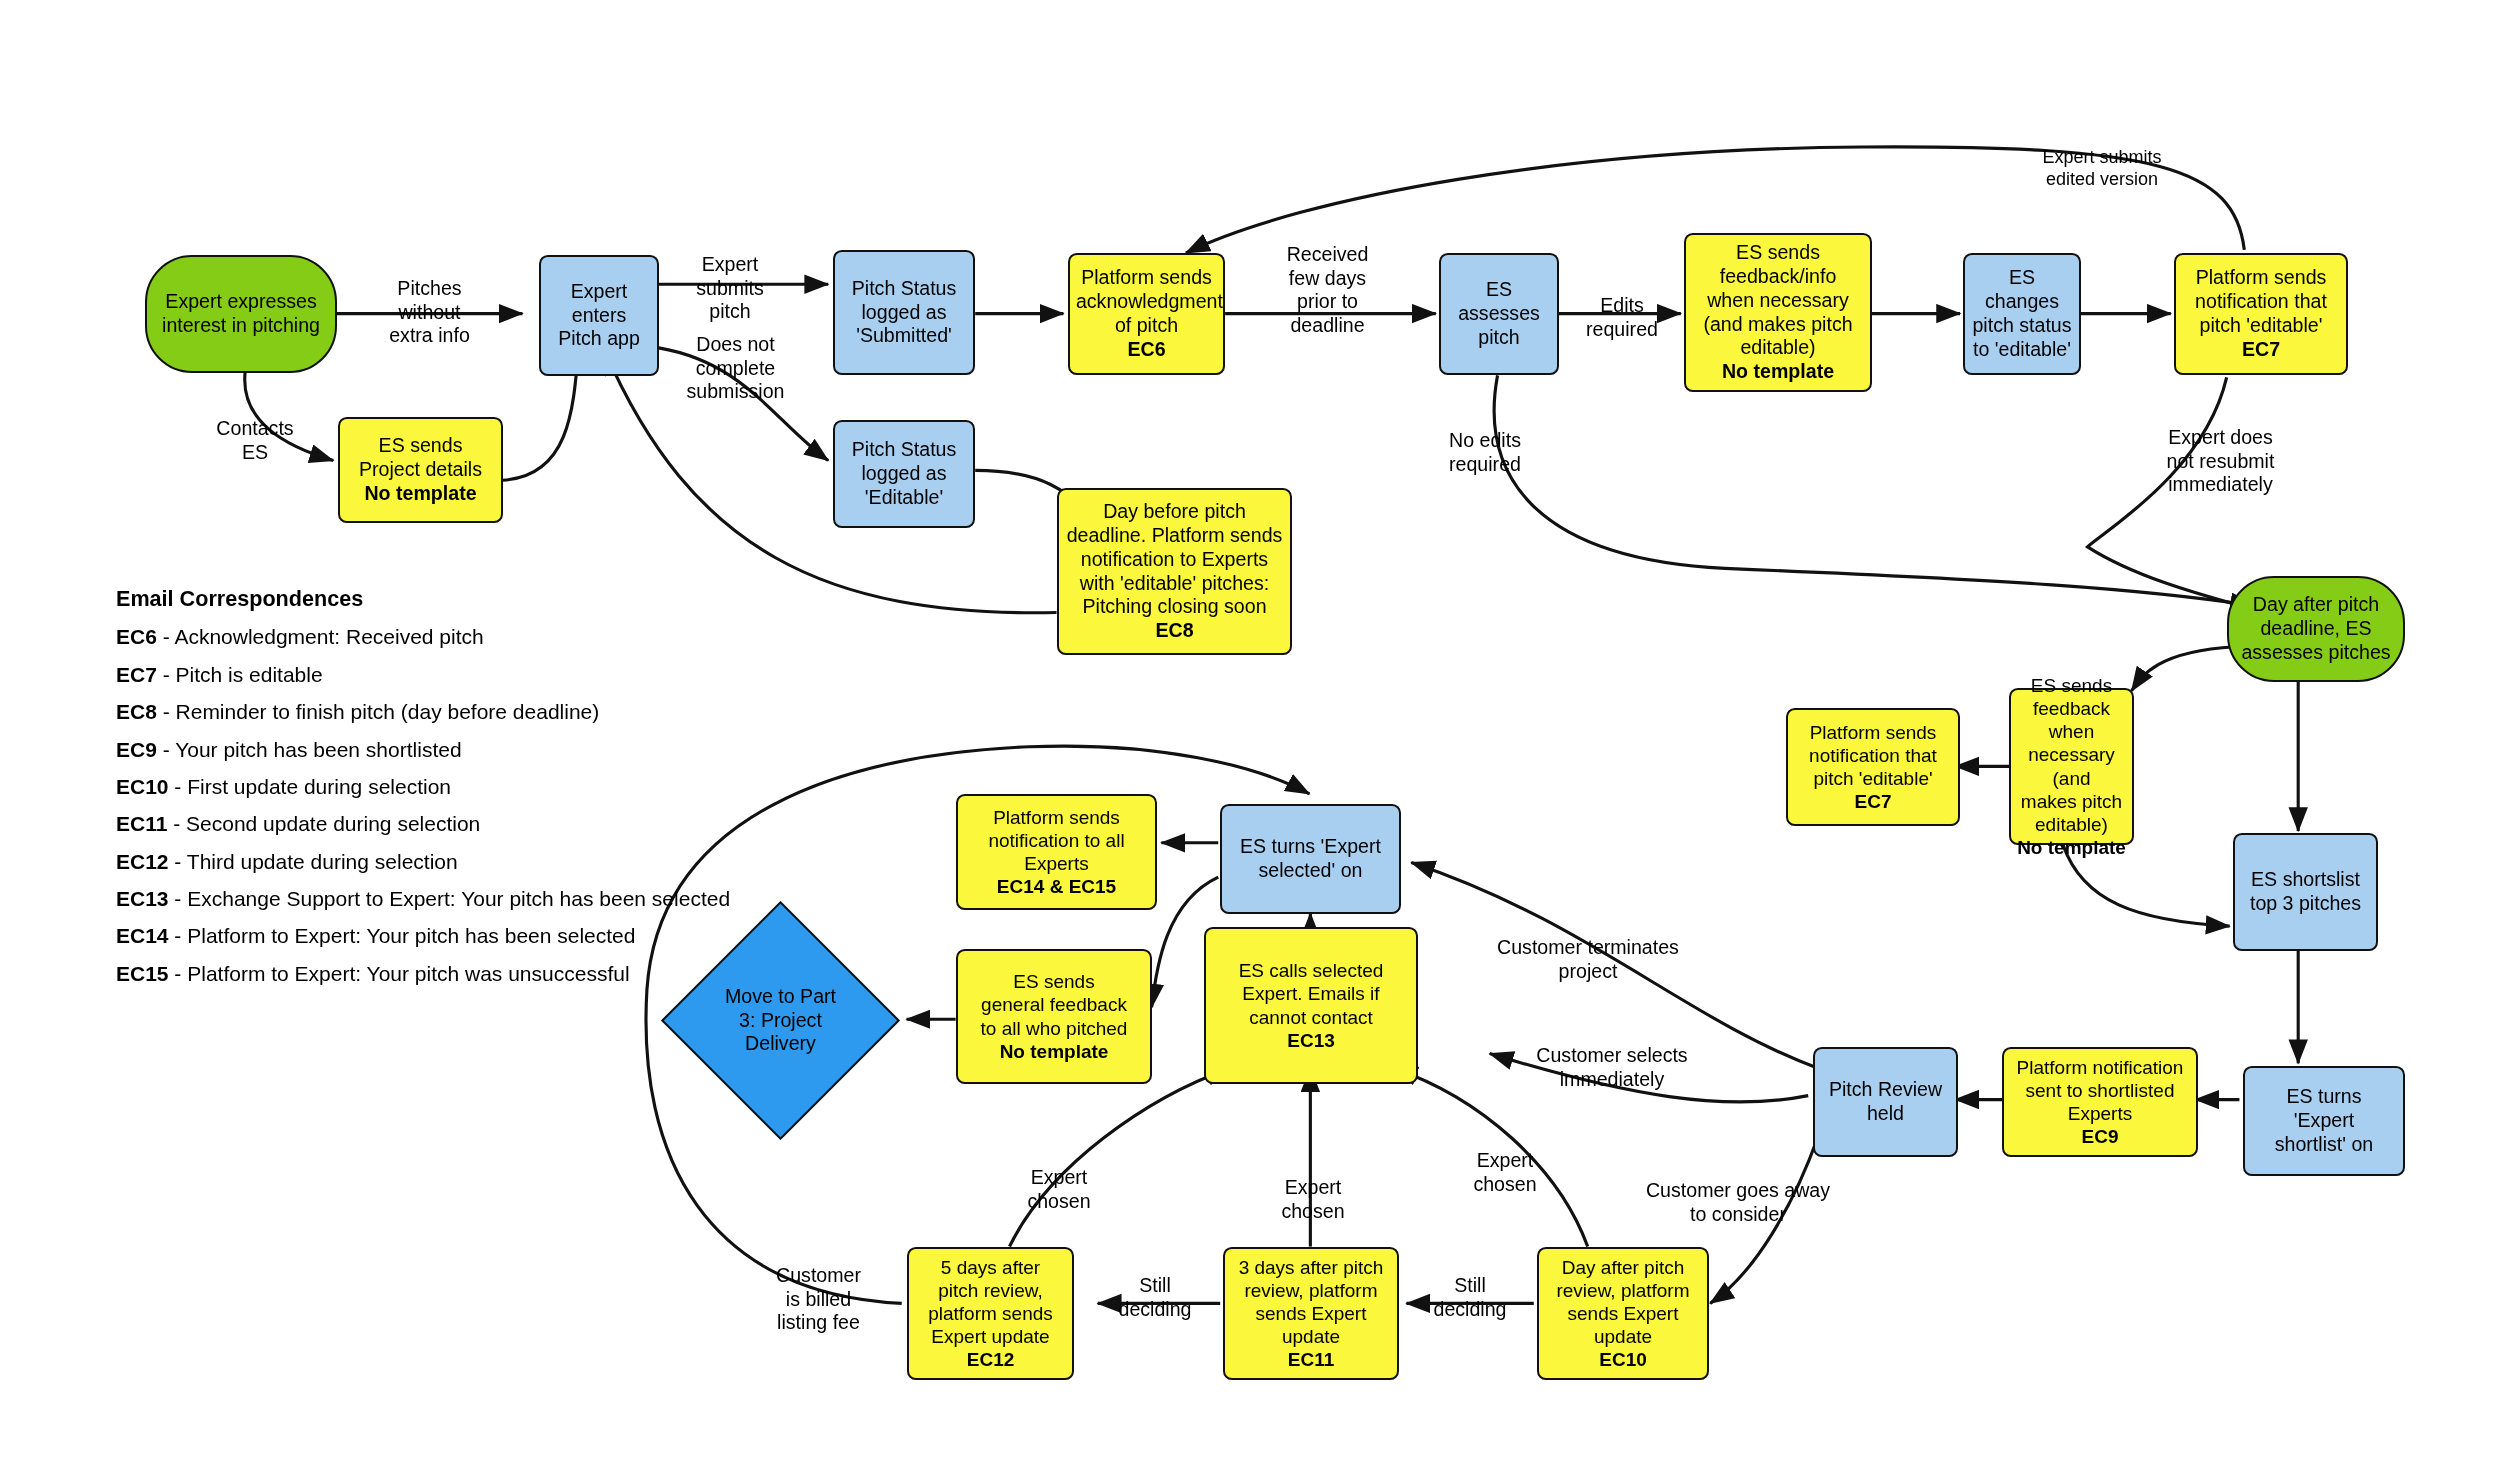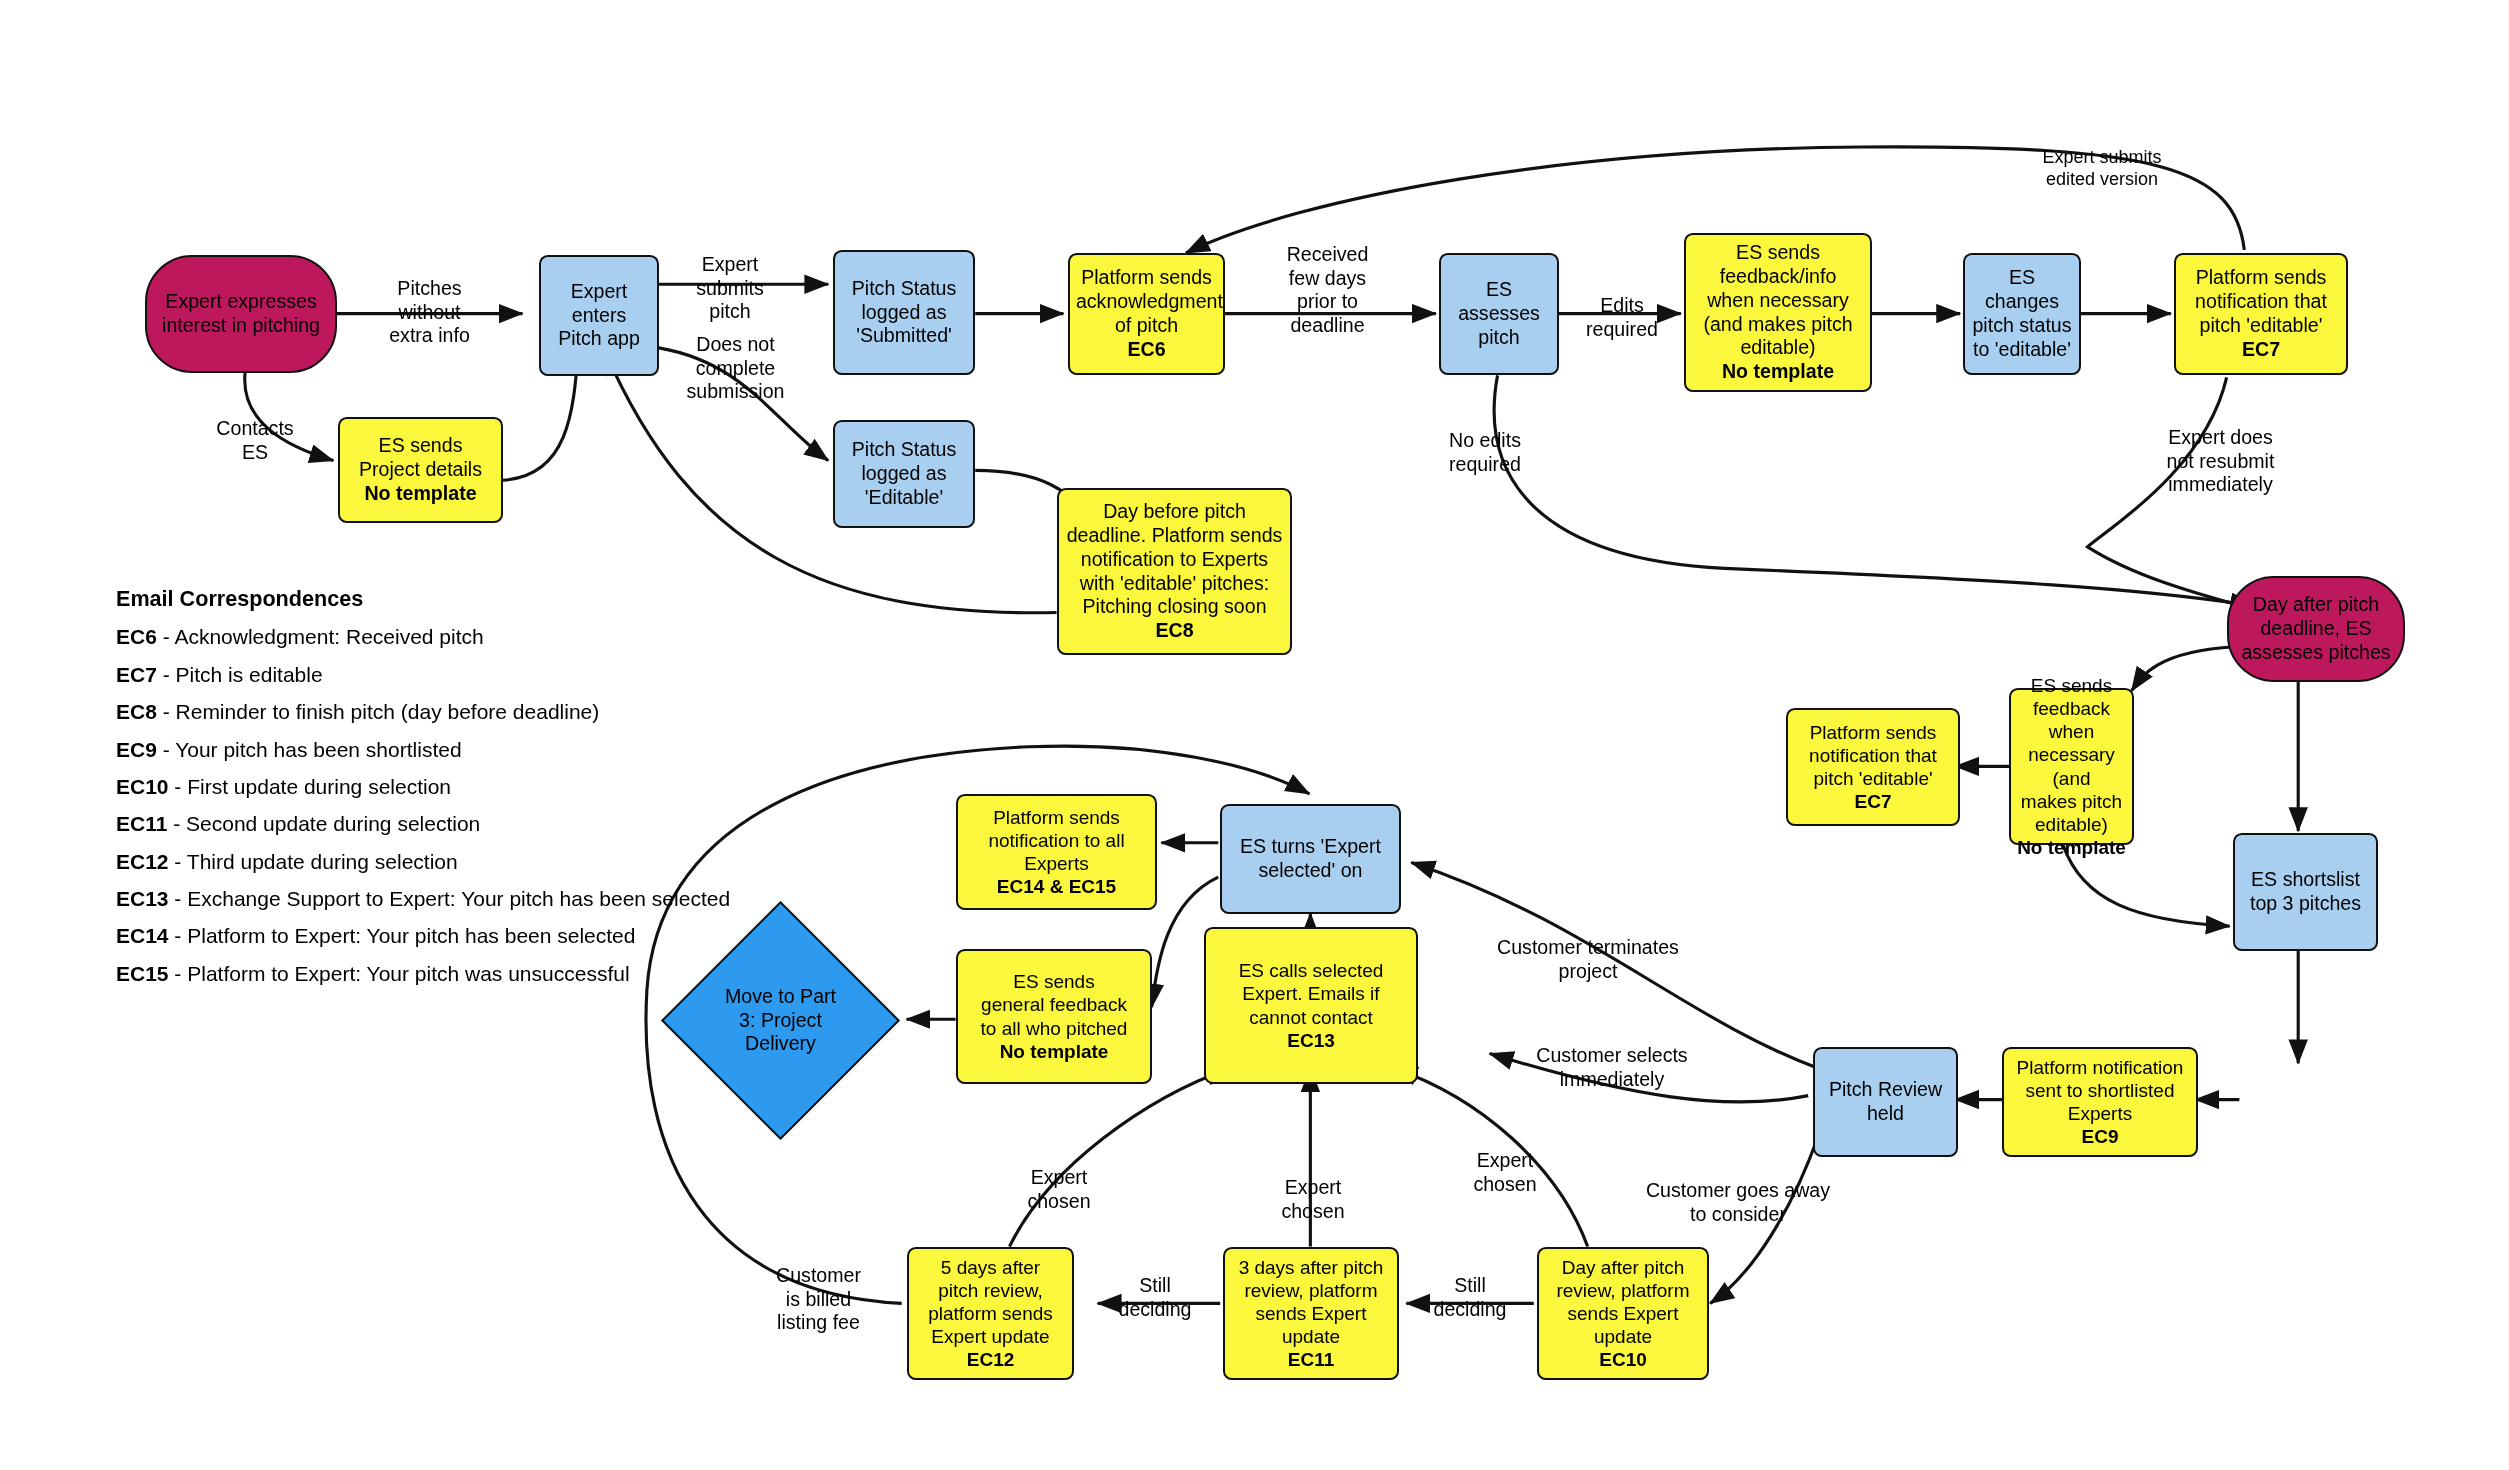--- a/index.html
+++ b/index.html
@@ -8,21 +8,21 @@
   #canvas{position:relative;width:2509px;height:1470px;background:#fff;overflow:hidden;}
 
   #edges{position:absolute;left:0;top:0;width:2509px;height:1470px;pointer-events:none;}
 
   .node{position:absolute;box-sizing:border-box;display:flex;align-items:center;
         justify-content:center;text-align:center;border:2.5px solid #111111;
         line-height:1.22;padding:3.9px 5.9px;}
   .node .txt{display:block;width:100%;}
   .rect{border-radius:8.8px;}
   .blue-light{background:#A8CFF0;}
-  .blue-dark{background:#be185d;}
+  .blue-dark{background:#84cc16;}
   .yellow{background:#FAF73C;}
   .term{border-radius:47px;}
 
   .diamond{position:absolute;}
   .diamond .dshape{width:100%;height:100%;background:#2D9AEF;border:2.5px solid #111111;
      transform:rotate(45deg);box-sizing:border-box;}
   .diamond .dlabel{position:absolute;left:0;top:0;width:100%;height:100%;
      display:flex;align-items:center;justify-content:center;text-align:center;line-height:1.22;}
 
   .elabel{position:absolute;text-align:center;line-height:1.2;color:#000;
@@ -213,20 +213,25 @@
     <span>notification that</span><br>
     <span>pitch 'editable'</span><br>
     <b>EC7</b></span>
   </div>
 
   <div class="node rect blue-light" style="left:2233px;top:833px;width:145px;height:118px;font-size:19.6px;">
     <span class="txt"><span>ES shortslist</span><br>
     <span>top 3 pitches</span></span>
   </div>
 
+  <div class="node rect blue-light" style="left:2243px;top:1066px;width:162px;height:110px;font-size:19.6px;">
+    <span class="txt"><span>ES turns</span><br>
+    <span>'Expert</span><br>
+    <span>shortlist' on</span></span>
+  </div>
 
   <div class="node rect yellow" style="left:2002px;top:1047px;width:196px;height:110px;font-size:19px;">
     <span class="txt"><span>Platform notification</span><br>
     <span>sent to shortlisted</span><br>
     <span>Experts</span><br>
     <b>EC9</b></span>
   </div>
 
   <div class="node rect blue-light" style="left:1813px;top:1047px;width:145px;height:110px;font-size:19.6px;">
     <span class="txt"><span>Pitch Review</span><br>

